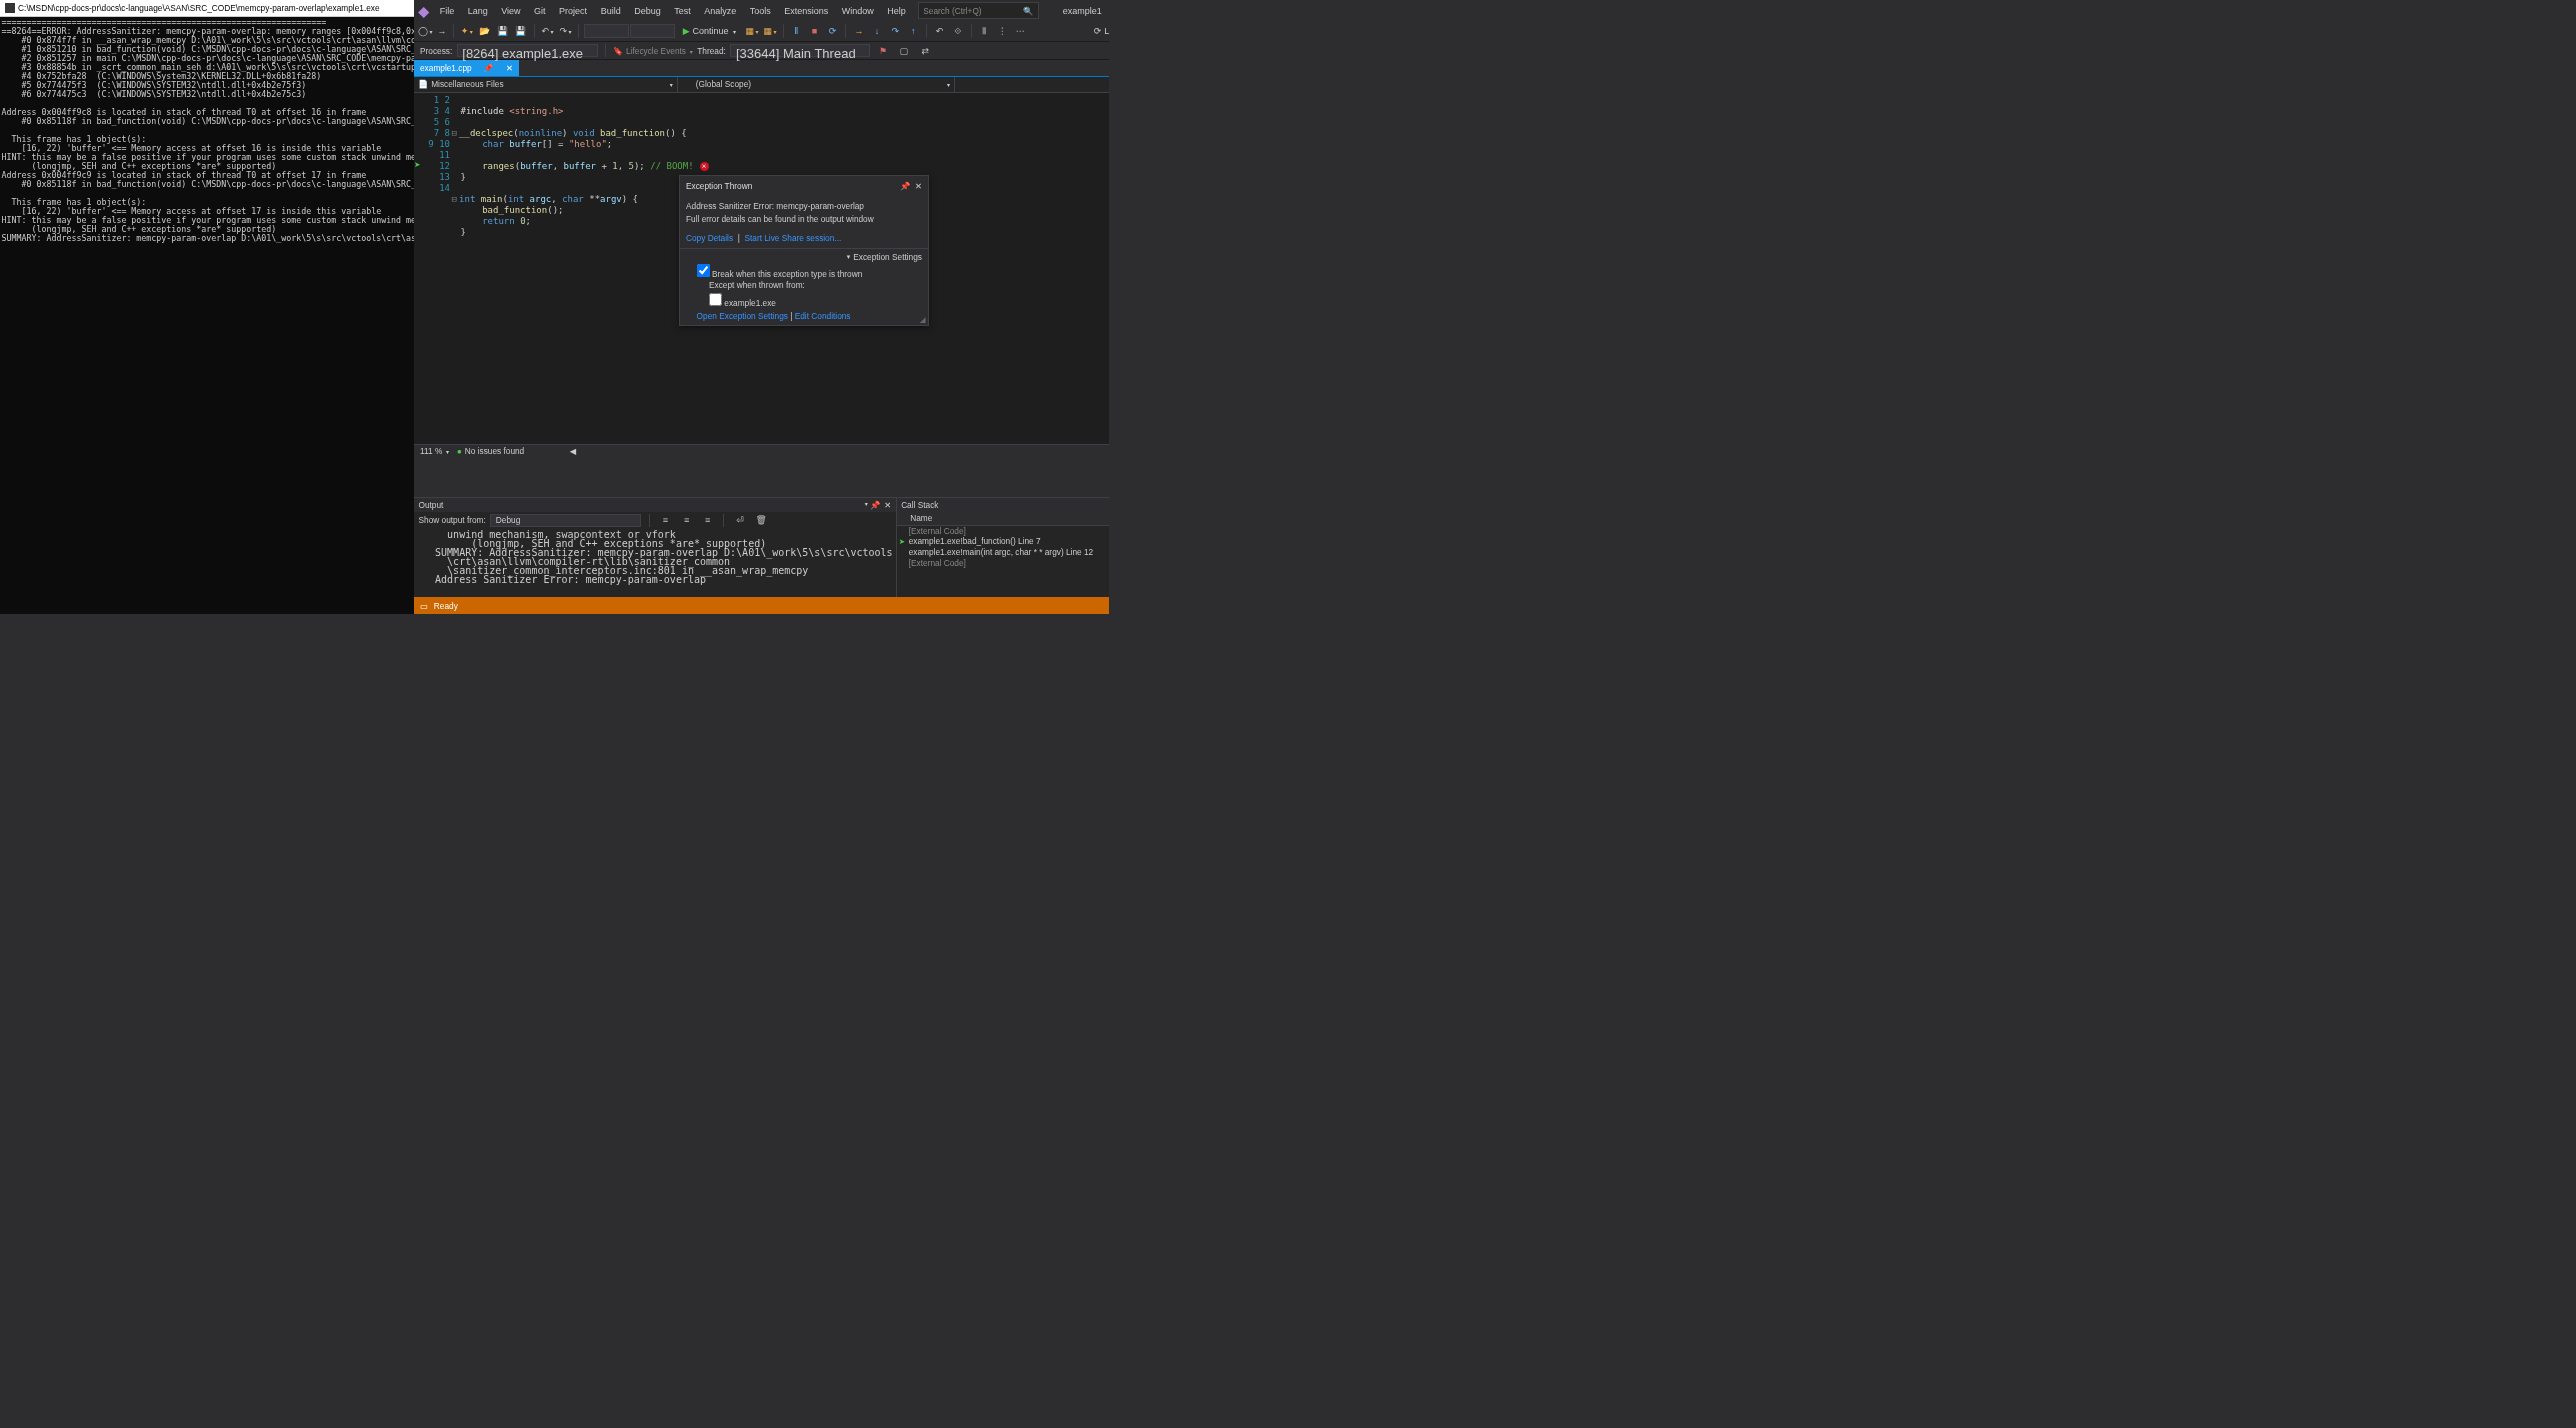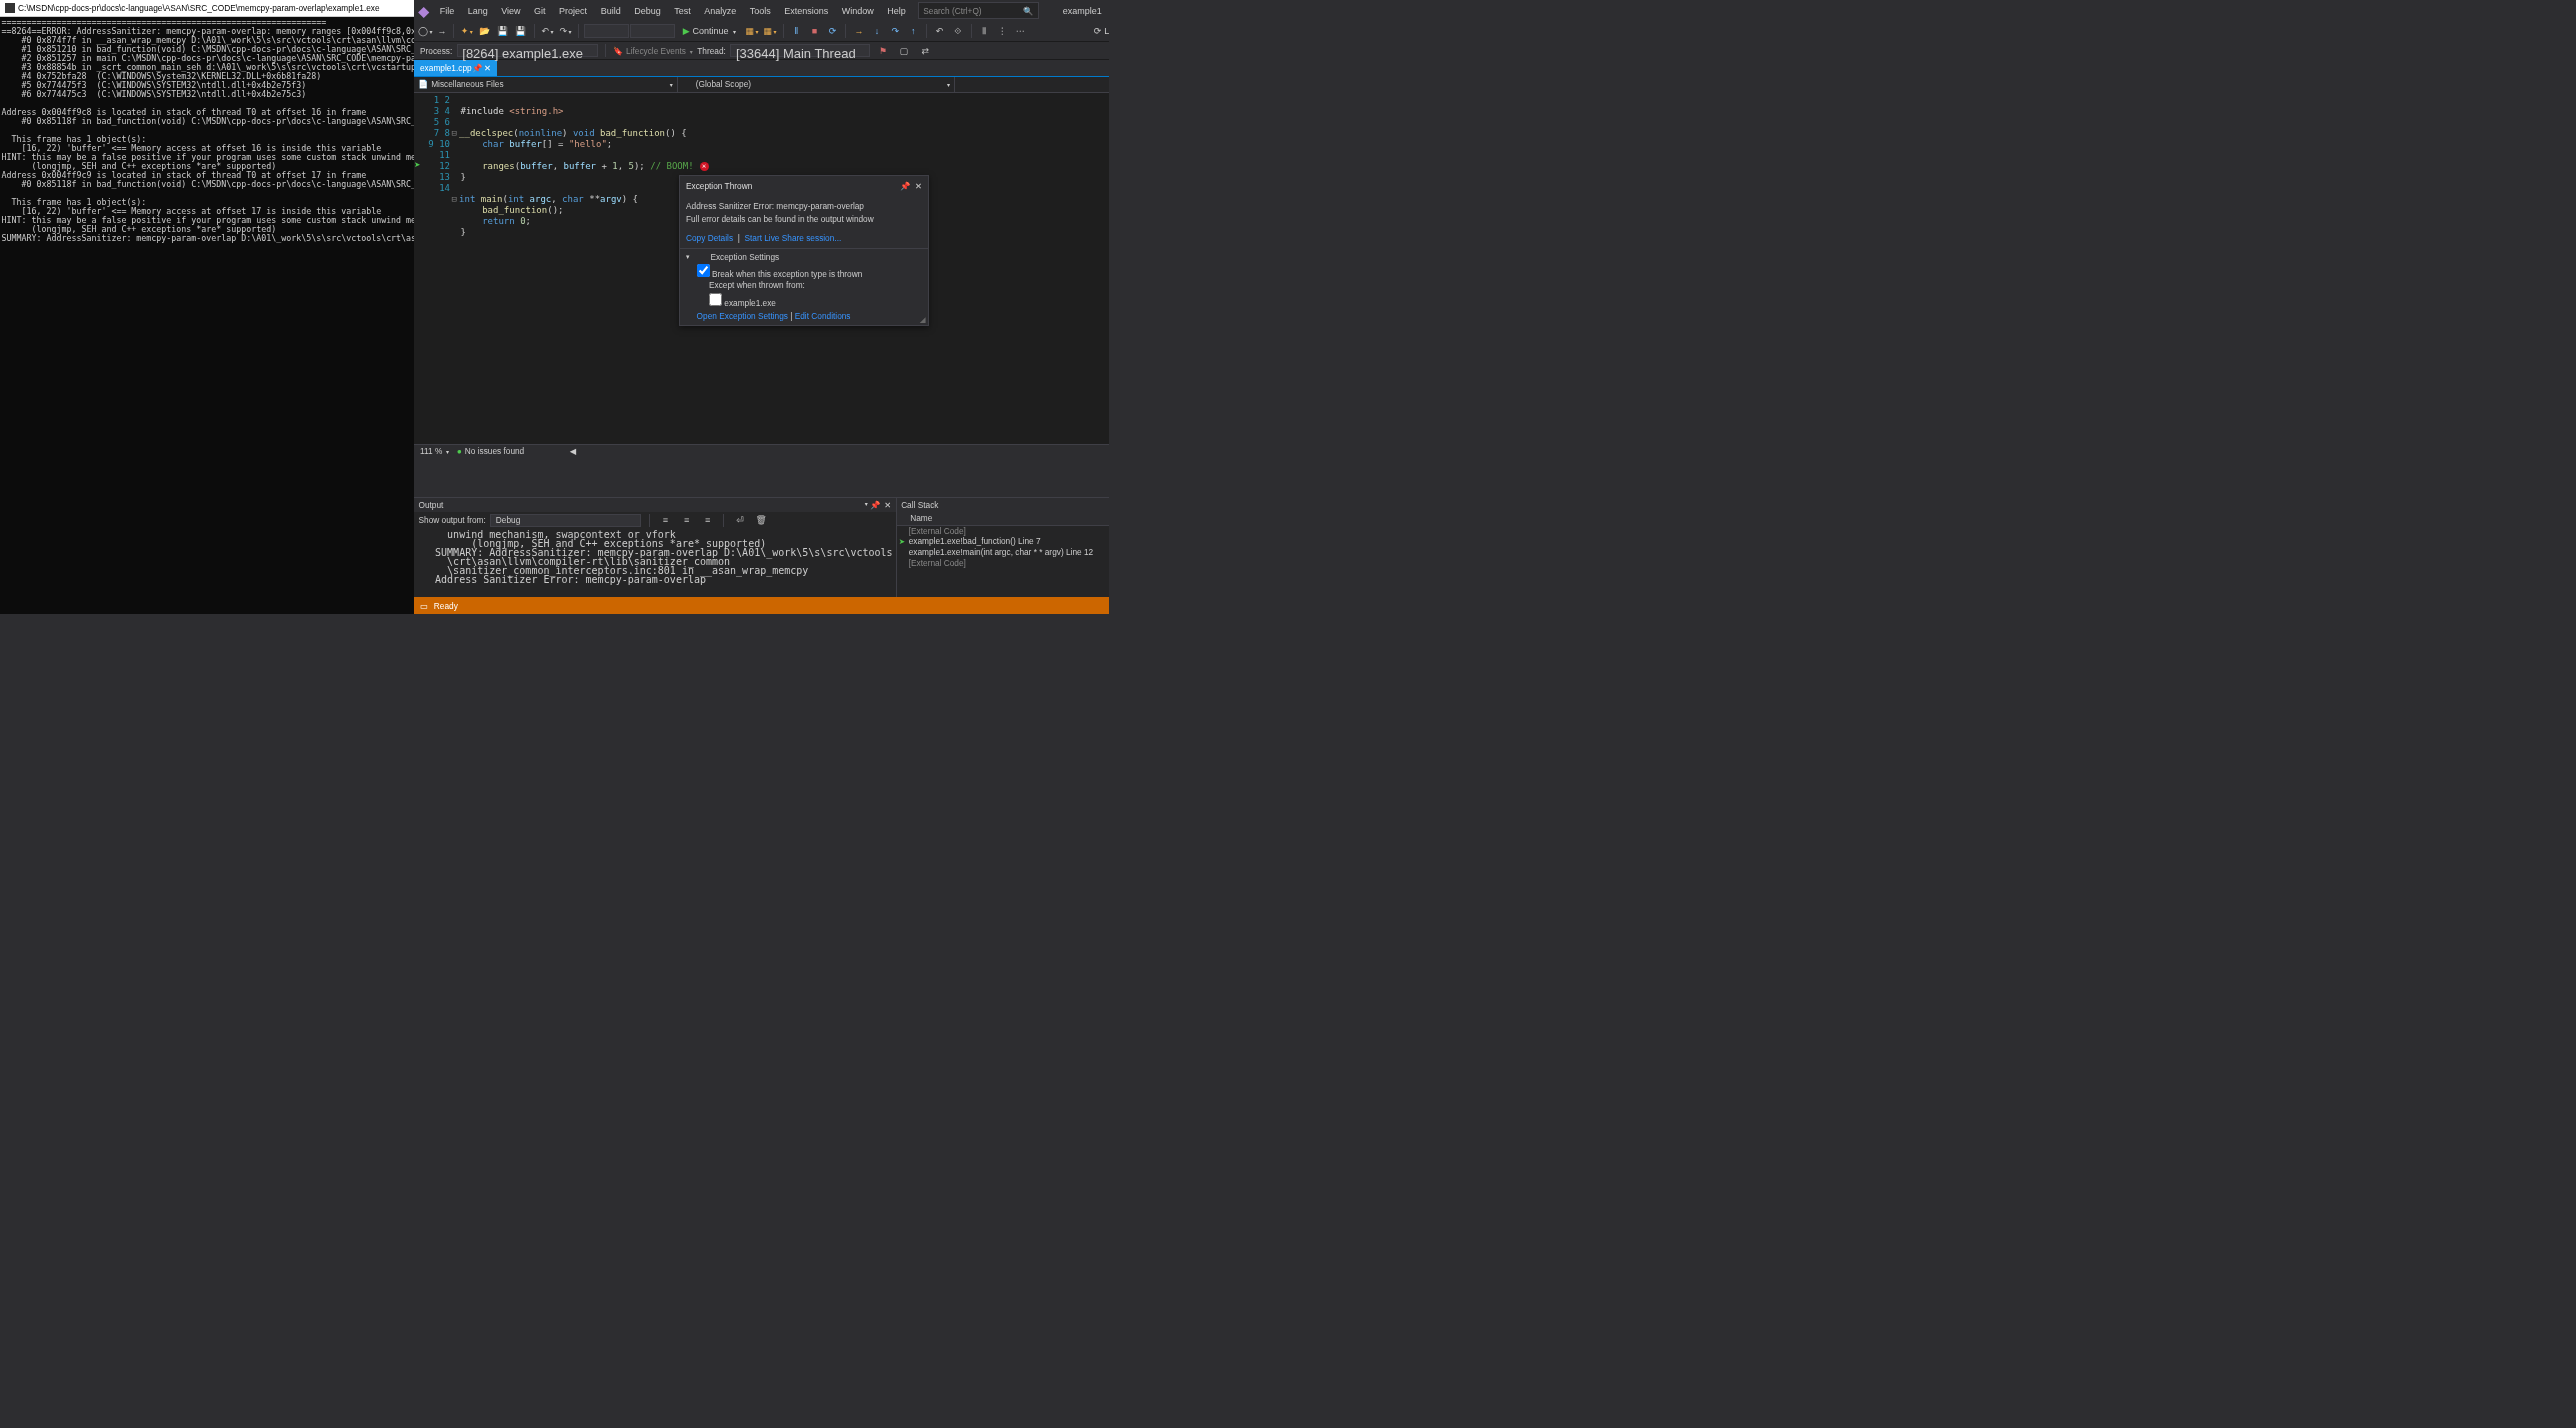--- a/index.html
+++ b/index.html
@@ -26,21 +26,21 @@
 .continue-btn { display: flex; align-items: center; gap: 3px; padding: 0 6px; height: 16.6px; }
 .continue-btn .tri { color: #4ec94e; }
 .liveshare { display: flex; align-items: center; gap: 3px; margin-left: auto; padding: 0 4.5px; }
 .intpreview { background: #414144; color: #999; padding: 1.5px 6px; font-size: 7.6px; margin: 0 6px; }
 .debug-bar { height: 18px; background: #2d2d30; display: flex; align-items: center; padding: 0 6px; font-size: 8.3px; gap: 4.5px; border-bottom: 0.8px solid #1b1b1c; }
 .debug-select { background: #333337; border: 0.8px solid #3f3f46; color: #ccc; padding: 0.8px 13.6px 0.8px 4.5px; font-size: 13px; height: 13.6px; position: relative; }
 .side-tabs { position: absolute; right: 0; top: 61px; width: 15px; display: flex; flex-direction: column; }
 .side-tab { writing-mode: vertical-rl; padding: 7.6px 1.5px; background: #2d2d30; color: #ccc; font-size: 8.3px; border: 0.8px solid #3f3f46; margin-bottom: 1.5px; text-align: center; }
 .doc-area { flex: 1; display: flex; flex-direction: column; margin-right: 15px; }
 .file-tabs { height: 16.6px; display: flex; align-items: stretch; background: #2d2d30; border-bottom: 0.8px solid #007acc; }
-.file-tab { display: flex; align-items: center; gap: 1px; padding: 0 6px; background: #1c97ea; color: #fff; font-size: 8.3px; }
+.file-tab { display: flex; align-items: center; gap: 12px; padding: 0 6px; background: #1c97ea; color: #fff; font-size: 8.3px; }
 .file-tab .pin { color: #fff; }
 .file-tab .close { color: #fff; }
 .tabs-tools { margin-left: auto; display: flex; align-items: center; gap: 3px; padding-right: 4.5px; }
 .nav-bar { height: 16.6px; display: flex; background: #252526; border-bottom: 0.8px solid #3f3f46; gap: 13px; }
 .nav-combo { flex: 1; border-right: 0.8px solid #3f3f46; display: flex; align-items: center; padding: 0 4.5px; font-size: 8.3px; color: #ccc; justify-content: space-between; }
 .editor-wrap { flex: 1; display: flex; background: #1e1e1e; position: relative; overflow: hidden; }
 .glyph-margin { width: 9px; background: #1e1e1e; position: relative; }
 .gutter { width: 33px; background: #1e1e1e; font-family: Consolas, monospace; font-size: 9px; color: #2b91af; text-align: right; padding: 1.5px 6px 0 0; line-height: 11px; }
 .code { flex: 1; font-family: Consolas, monospace; font-size: 9px; line-height: 11px; padding: 1.5px 0 0 4.5px; white-space: pre; position: relative; }
 .t-kw { color: #569cd6; }
@@ -55,21 +55,21 @@
 .popup { position: absolute; top: 82px; left: 265px; width: 250px; background: #2d2d30; border: 0.8px solid #3f3f46; color: #ccc; font-size: 8.3px; padding: 0; box-shadow: 0 1.5px 6px rgba(0,0,0,0.5); }
 .popup-title { padding: 4.5px 6px; display: flex; align-items: center; }
 .popup-title .ttl { color: #ddd; }
 .popup-title .ctrls { margin-left: auto; display: flex; gap: 4.5px; }
 .popup-body { padding: 3px 6px 6px 6px; }
 .popup-body p { margin: 3px 0; color: #ccc; }
 .popup-links { padding: 0 6px 4.5px 6px; }
 .popup-links a, .popup a { color: #3794ff; cursor: pointer; }
 .popup-links .bar { color: #ccc; margin: 0 2.3px; }
 .popup-settings { padding: 3px 6px 4.5px 6px; border-top: 0.8px solid #3f3f46; }
-.popup-settings .hd { display: flex; align-items: center; gap: 21px; }
+.popup-settings .hd { display: flex; align-items: center; gap: 3px; justify-content: flex-end; }
 .popup-settings .hd .arrow { font-size: 6.8px; }
 .popup-settings label { display: block; margin-left: 10.6px; margin-top: 2.3px; }
 .popup-settings .sub { margin-left: 23px; margin-top: 1.5px; }
 .popup-settings .sub label { margin-left: 0; }
 .popup-grip { position: absolute; right: 2.3px; bottom: 1.5px; color: #666; font-size: 7.6px; }
 .editor-scroll-v { width: 10.6px; background: #3e3e42; position: relative; }
 .editor-scroll-v .thumb { position: absolute; top: 7.6px; left: 1.5px; right: 1.5px; height: 98px; background: #686868; }
 .status-editor { height: 13.6px; background: #2d2d30; display: flex; align-items: center; font-size: 8.3px; color: #ccc; padding: 0 6px; border-top: 0.8px solid #3f3f46; gap: 7.6px; }
 .status-editor .zoom { }
 .status-editor .noissues { display: flex; align-items: center; gap: 3px; }

